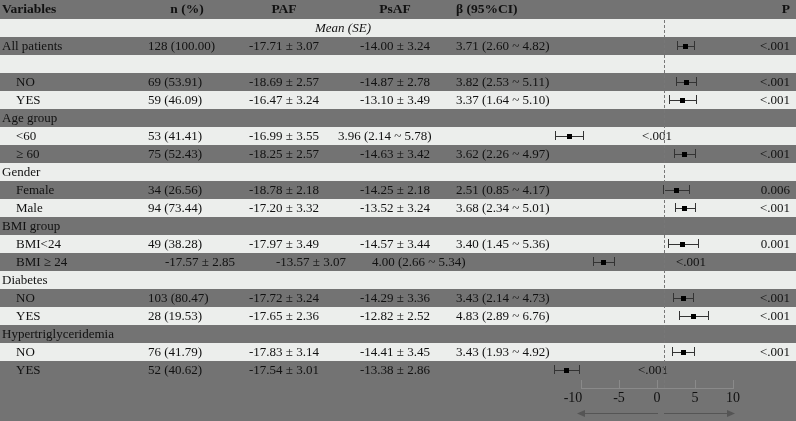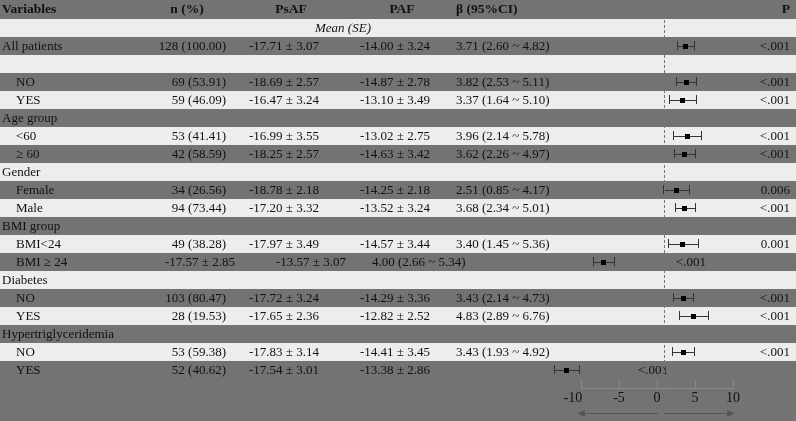--- a/index.html
+++ b/index.html
@@ -9,21 +9,21 @@
     font-family:Liberation Serif, serif;
     font-size:13px;color:#111;
     overflow:hidden;background:#737373;
   }
   .fig *{box-sizing:border-box;}
   .thead{display:flex;height:19px;line-height:18px;font-weight:bold;font-size:13.5px;}
   .row{display:flex;height:18px;line-height:18px;position:relative;}
   .stripe{background:#eceeec;}
   .c{flex:0 0 auto;white-space:nowrap;overflow:visible;}
   .c-var{width:148px;padding-left:2px;}
-  .c-n{width:84px;text-align:right;padding-right:6px;}
+  .c-n{width:84px;padding-right:6px;}
   .c-paf{width:104px;text-align:center;}
   .c-psaf{width:118px;text-align:center;}
   .c-beta{width:122px;text-align:left;padding-left:2px;}
   .c-plot{width:164px;position:relative;}
   .c-p{width:56px;text-align:right;padding-right:6px;}
   .tc{text-align:center;}
   .indent{padding-left:16px;}
   .subhead{position:relative;}
   .mean-se{
     position:absolute;left:232px;width:222px;top:0;height:18px;
@@ -46,22 +46,22 @@
   .arrows{position:absolute;left:576px;top:29px;}
 </style>
 </head>
 <body>
 
 <div class="fig">
 
   <div class="thead">
     <div class="c c-var">Variables</div>
     <div class="c c-n tc">n (%)</div>
+    <div class="c c-paf">PAF</div>
     <div class="c c-psaf">PsAF</div>
-    <div class="c c-paf">PAF</div>
     <div class="c c-beta">β (95%CI)</div>
     <div class="c c-plot"></div>
     <div class="c c-p">P</div>
   </div>
 
   <div class="row stripe subhead">
     <span class="mean-se">Mean (SE)</span>
   </div>
 
   <div id="tbody">
@@ -121,33 +121,32 @@
         <div class="c c-paf"></div>
         <div class="c c-psaf"></div>
         <div class="c c-beta"></div>
         <div class="c c-plot"></div>
         <div class="c c-p"></div>
       </div>
       <div class="row stripe">
         <div class="c c-var indent">&lt;60</div>
         <div class="c c-n">53 (41.41)</div>
         <div class="c c-paf">-16.99 ± 3.55</div>
-        <div class="c c-psaf">-13.02 ± 2.75</div>
         <div class="c c-beta">3.96 (2.14 ~ 5.78)</div>
         <div class="c c-plot">
           <div class="ci-line" style="left: 97.264px; width: 27.664px;"></div>
           <div class="cap" style="left: 97.264px;"></div>
           <div class="cap" style="left: 124.928px;"></div>
           <div class="sq" style="left: 108.596px;"></div>
         </div>
         <div class="c c-p">&lt;.001</div>
       </div>
       <div class="row">
         <div class="c c-var indent">≥ 60</div>
-        <div class="c c-n">42 (58.59)</div>
+        <div class="c c-n">75 (52.43)</div>
         <div class="c c-paf">-18.25 ± 2.57</div>
         <div class="c c-psaf">-14.63 ± 3.42</div>
         <div class="c c-beta">3.62 (2.26 ~ 4.97)</div>
         <div class="c c-plot">
           <div class="ci-line" style="left: 98.176px; width: 20.596px;"></div>
           <div class="cap" style="left: 98.176px;"></div>
           <div class="cap" style="left: 118.772px;"></div>
           <div class="sq" style="left: 106.012px;"></div>
         </div>
         <div class="c c-p">&lt;.001</div>
@@ -266,21 +265,21 @@
         <div class="c c-var">Hypertriglyceridemia</div>
         <div class="c c-n"></div>
         <div class="c c-paf"></div>
         <div class="c c-psaf"></div>
         <div class="c c-beta"></div>
         <div class="c c-plot"></div>
         <div class="c c-p"></div>
       </div>
       <div class="row stripe">
         <div class="c c-var indent">NO</div>
-        <div class="c c-n">53 (59.38)</div>
+        <div class="c c-n">76 (41.79)</div>
         <div class="c c-paf">-17.83 ± 3.14</div>
         <div class="c c-psaf">-14.41 ± 3.45</div>
         <div class="c c-beta">3.43 (1.93 ~ 4.92)</div>
         <div class="c c-plot">
           <div class="ci-line" style="left: 95.668px; width: 22.724px;"></div>
           <div class="cap" style="left: 95.668px;"></div>
           <div class="cap" style="left: 118.392px;"></div>
           <div class="sq" style="left: 104.568px;"></div>
         </div>
         <div class="c c-p">&lt;.001</div>

